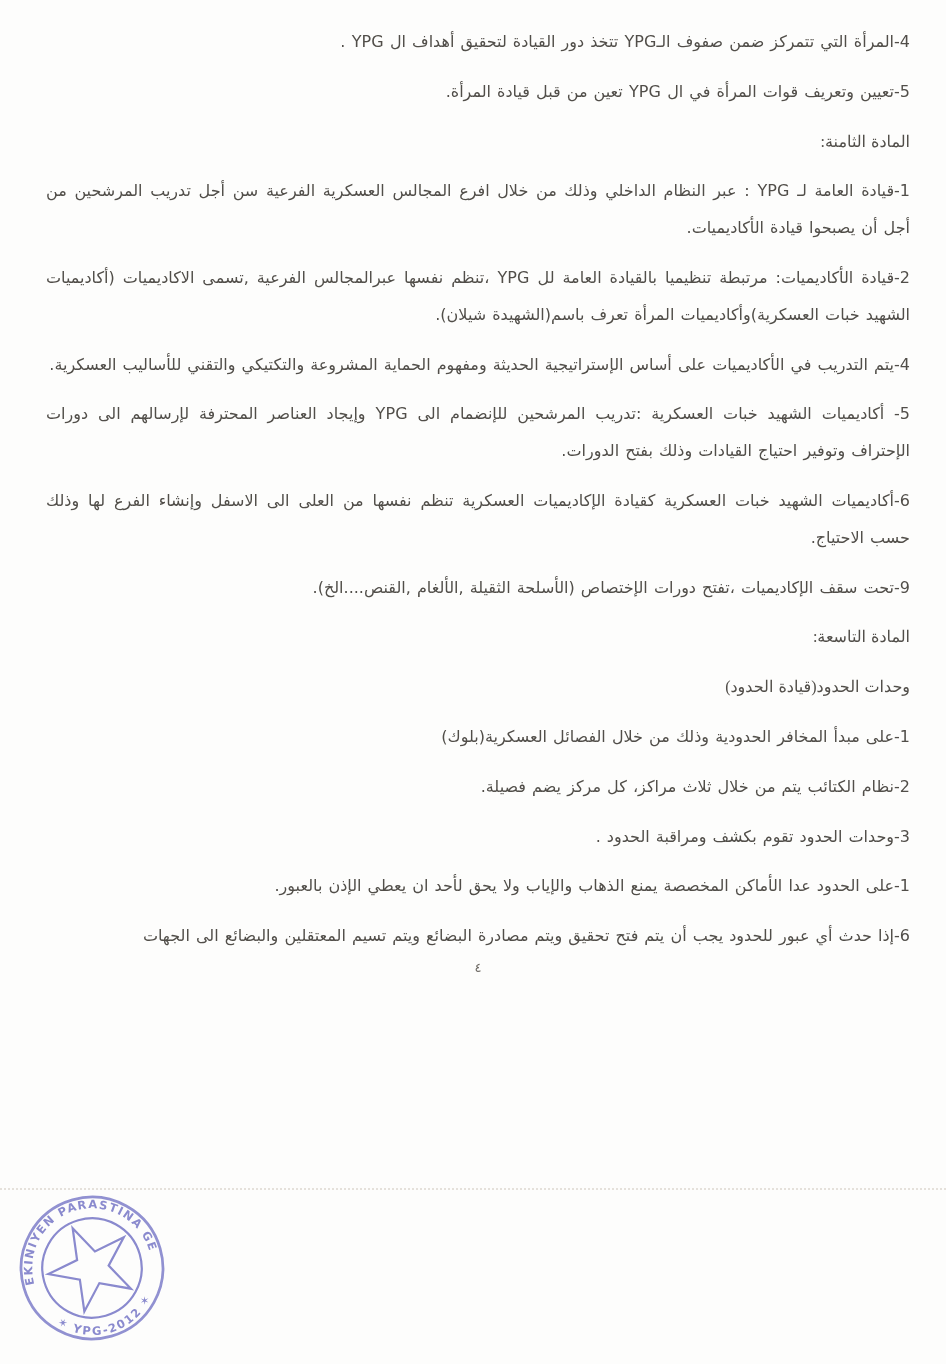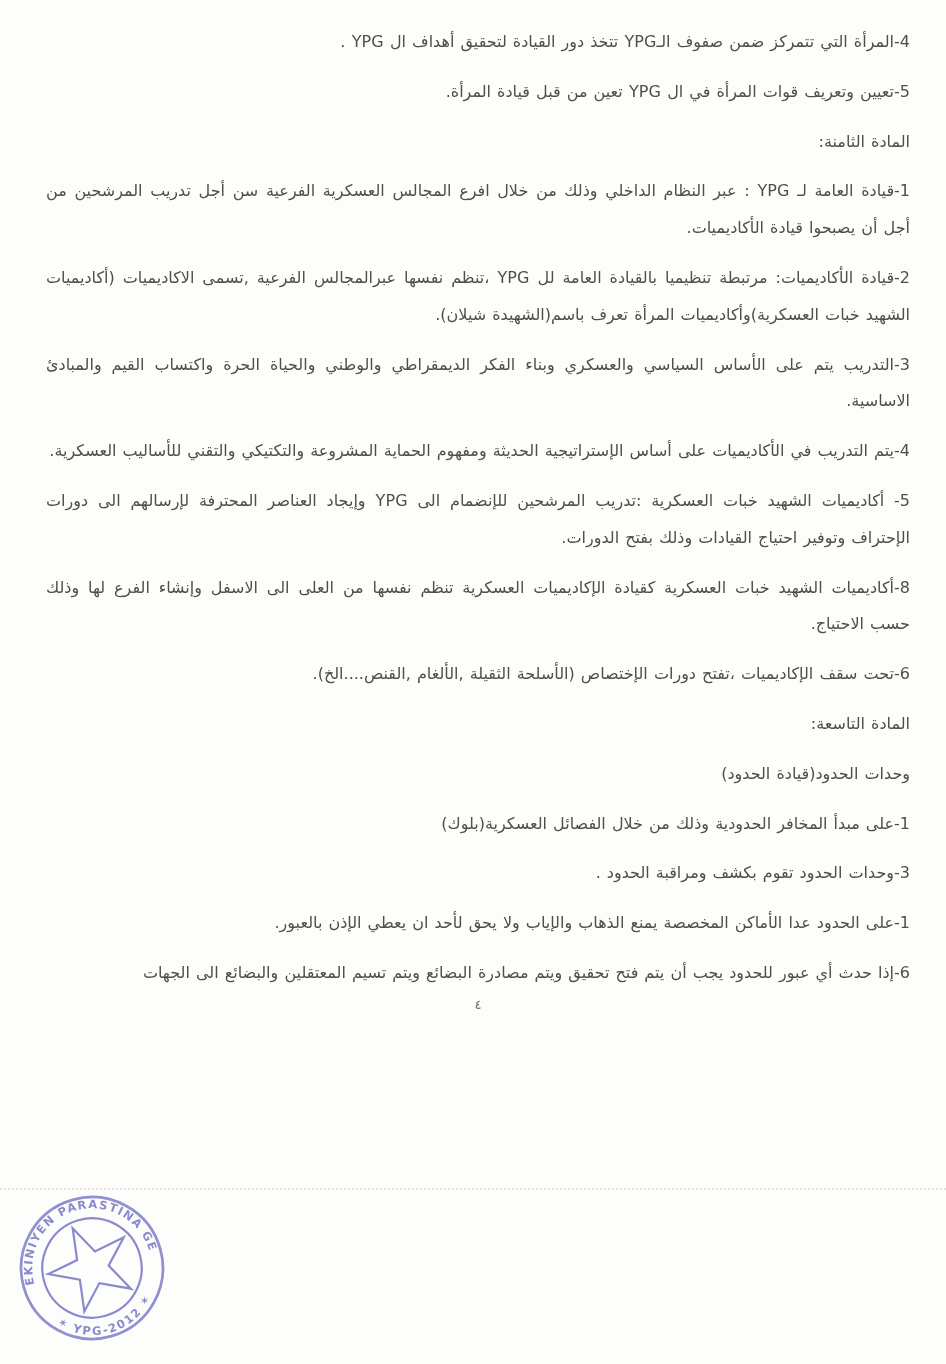--- a/index.html
+++ b/index.html
@@ -18,21 +18,21 @@
     line-height:2.3;
   }
   .para{
     margin:0 0 13px 0;
     text-align:justify;
     text-align-last:right;
     word-spacing:1px;
     letter-spacing:0.1px;
     -webkit-font-smoothing:antialiased;
   }
-  .heading{ text-align:right; }
+  .heading{ text-align:right;font-family:Liberation Serif, serif; }
   .pagenum-row{
     direction:ltr;
     text-align:center;
     margin-top:-8px;
     color:#6b6761;
     font-size:13px;
     line-height:16px;
   }
   .dotted-line{
     position:absolute;
@@ -54,28 +54,28 @@
 </style>
 </head>
 <body>
 
 <div class="doc">
   <p class="para">4-المرأة التي تتمركز ضمن صفوف الـYPG تتخذ دور القيادة لتحقيق أهداف ال YPG .</p>
   <p class="para">5-تعيين وتعريف قوات المرأة في ال YPG تعين من قبل قيادة المرأة.</p>
   <p class="para heading">المادة الثامنة:</p>
   <p class="para">1-قيادة العامة لـ YPG : عبر النظام الداخلي وذلك من خلال افرع المجالس العسكرية الفرعية سن أجل تدريب المرشحين من أجل أن يصبحوا قيادة الأكاديميات.</p>
   <p class="para">2-قيادة الأكاديميات: مرتبطة تنظيميا بالقيادة العامة لل YPG ،تنظم نفسها عبرالمجالس الفرعية ,تسمى الاكاديميات (أكاديميات الشهيد خبات العسكرية)وأكاديميات المرأة تعرف باسم(الشهيدة شيلان).</p>
-  <p class="para">3-التدريب يتم على الأساس السياسي والعسكري وبناء الفكر الديمقراطي والوطني والحياة الحرة واكتساب القيم والمبادئ الاساسية.</p>
   <p class="para">4-يتم التدريب في الأكاديميات على أساس الإستراتيجية الحديثة ومفهوم الحماية المشروعة والتكتيكي والتقني للأساليب العسكرية.</p>
   <p class="para">5- أكاديميات الشهيد خبات العسكرية :تدريب المرشحين للإنضمام الى YPG وإيجاد العناصر المحترفة لإرسالهم الى دورات الإحتراف وتوفير احتياج القيادات وذلك بفتح الدورات.</p>
-  <p class="para">8-أكاديميات الشهيد خبات العسكرية كقيادة الإكاديميات العسكرية تنظم نفسها من العلى الى الاسفل وإنشاء الفرع لها وذلك حسب الاحتياج.</p>
-  <p class="para">6-تحت سقف الإكاديميات ،تفتح دورات الإختصاص (الأسلحة الثقيلة ,الألغام ,القنص....الخ).</p>
+  <p class="para">6-أكاديميات الشهيد خبات العسكرية كقيادة الإكاديميات العسكرية تنظم نفسها من العلى الى الاسفل وإنشاء الفرع لها وذلك حسب الاحتياج.</p>
+  <p class="para">9-تحت سقف الإكاديميات ،تفتح دورات الإختصاص (الأسلحة الثقيلة ,الألغام ,القنص....الخ).</p>
   <p class="para heading">المادة التاسعة:</p>
   <p class="para heading">وحدات الحدود(قيادة الحدود)</p>
   <p class="para">1-على مبدأ المخافر الحدودية وذلك من خلال الفصائل العسكرية(بلوك)</p>
+  <p class="para">2-نظام الكتائب يتم من خلال ثلاث مراكز، كل مركز يضم فصيلة.</p>
   <p class="para">3-وحدات الحدود تقوم بكشف ومراقبة الحدود .</p>
   <p class="para">1-على الحدود عدا الأماكن المخصصة يمنع الذهاب والإياب ولا يحق لأحد ان يعطي الإذن  بالعبور.</p>
   <p class="para">6-إذا حدث أي عبور للحدود يجب أن يتم فتح تحقيق ويتم مصادرة البضائع ويتم تسيم المعتقلين والبضائع الى الجهات</p>
   <div class="pagenum-row">٤</div>
 </div>
 
 <div class="dotted-line"></div>
 
 <div class="stamp">
   <svg viewBox="0 0 200 200" width="184" height="184">

